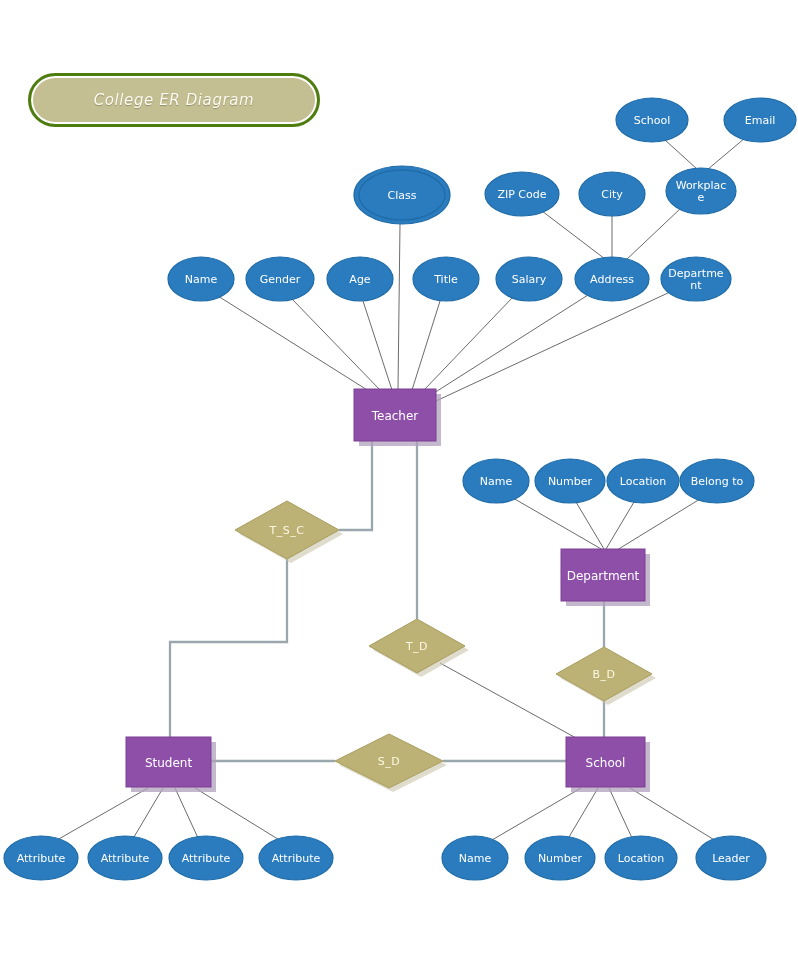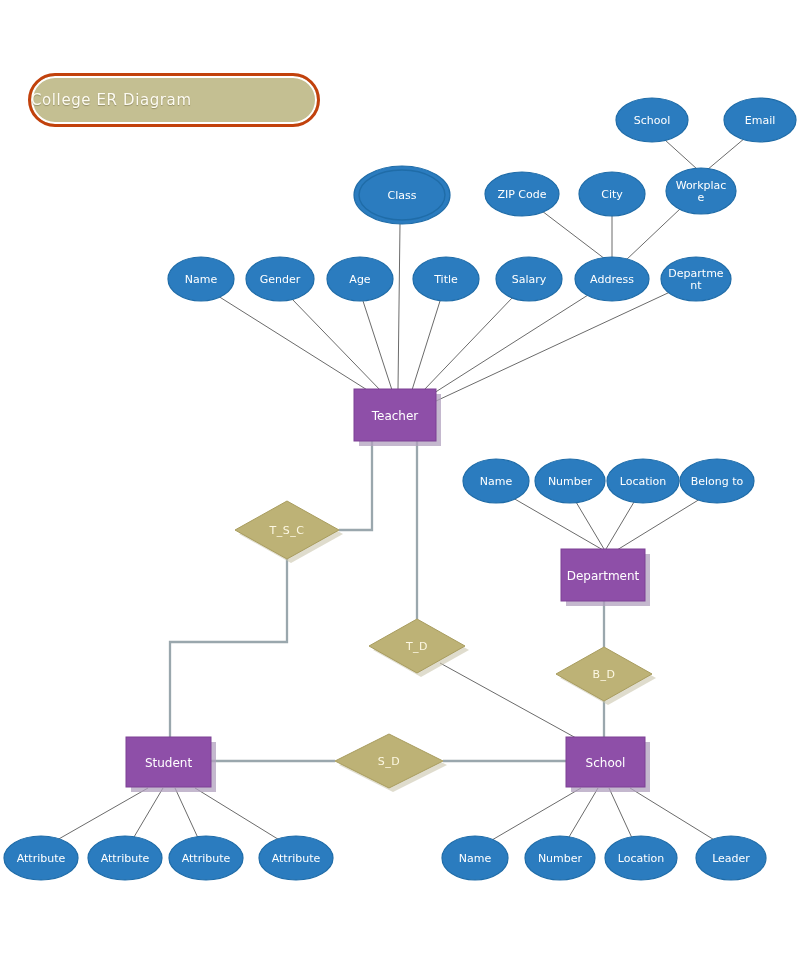--- a/index.html
+++ b/index.html
@@ -25,26 +25,28 @@
   }
 
   
   .title-banner {
     position: absolute;
     left: 28px;
     top: 73px;
     width: 292px;
     height: 54px;
     box-sizing: border-box;
-    border: 3px solid #c2410c;
+    border: 3px solid #4d7c0f;
     border-radius: 27px;
     background: #c4bf92;
     box-shadow: inset 0 0 0 2px #ffffff;
     display: flex;
     align-items: center;
+    justify-content: center;
+    font-style: italic;
   }
   .title-banner-text {
     color: #fdfbf2;
     font-size: 15px;
     letter-spacing: 0.6px;
     font-family: "DejaVu Sans", "Liberation Sans", sans-serif;
     text-shadow: 0 1px 1px rgba(90,85,50,0.45);
     user-select: none;
   }
 

